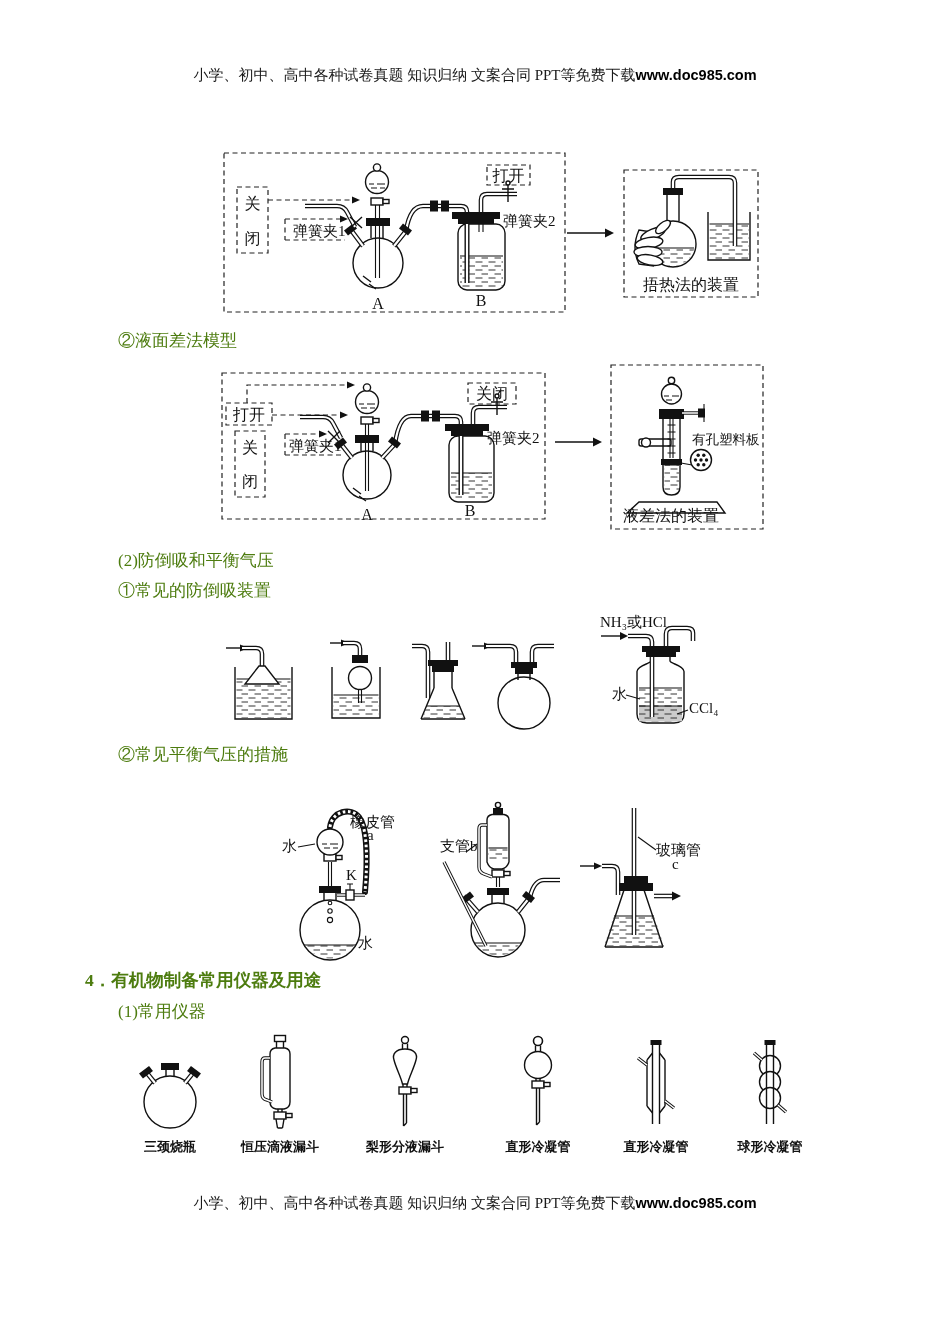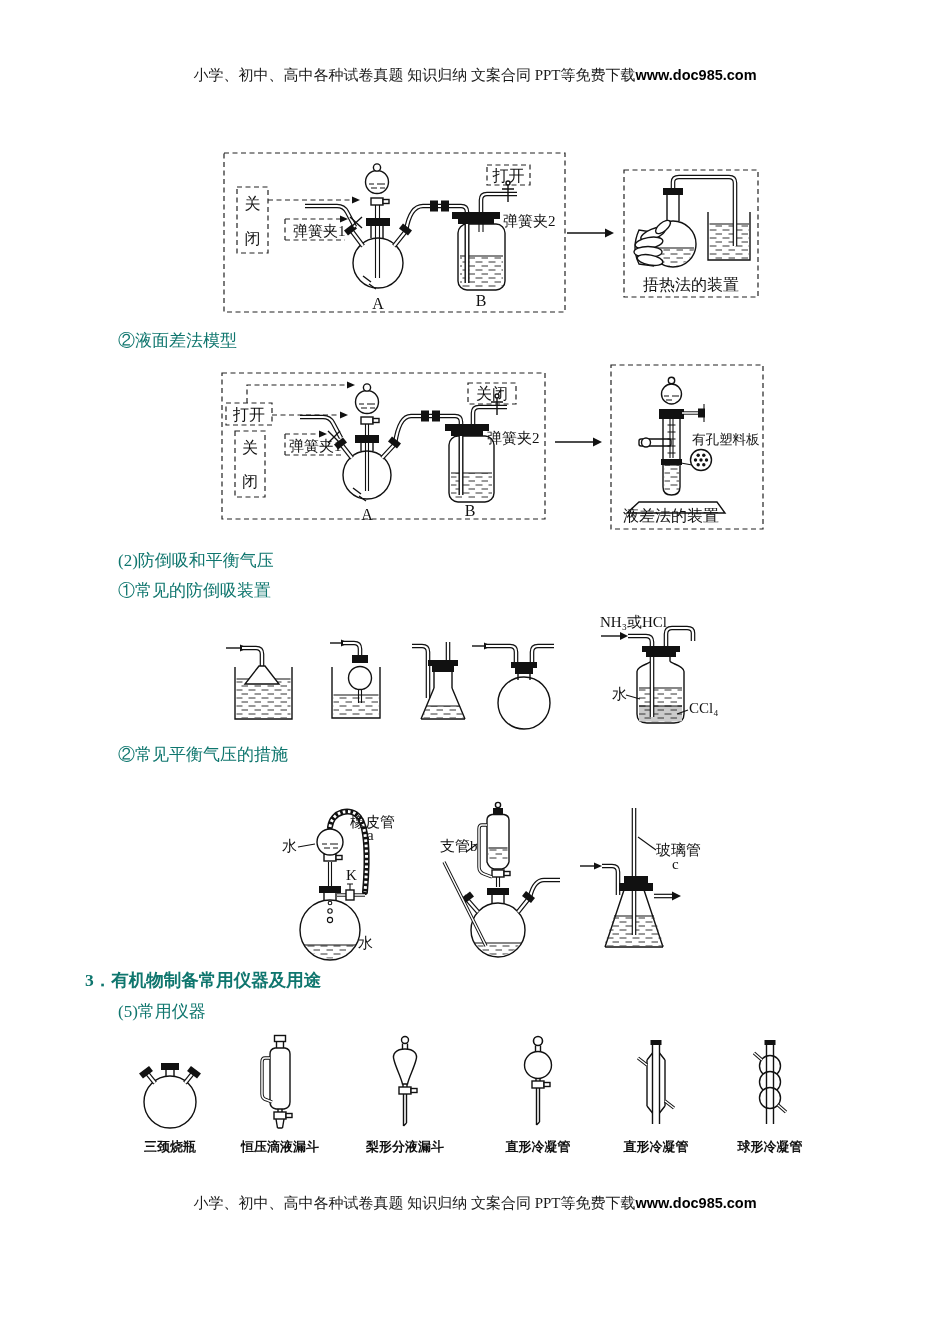--- a/index.html
+++ b/index.html
@@ -1,19 +1,19 @@
 <!DOCTYPE html>
 <html><head>
 <meta charset="utf-8">
 <style>
   html,body{margin:0;padding:0;background:#e8e8e8}
   .page{position:relative;width:950px;height:1344px;margin:0 auto;background:#ffffff;
         font-family:"Liberation Serif","DejaVu Serif",serif;color:#111;overflow:hidden}
   .abs{position:absolute}
-  .txt{position:absolute;font-size:17px;white-space:nowrap;color:#0f766e}
+  .txt{position:absolute;font-size:17px;white-space:nowrap;color:#4d7c0f}
   .bold{font-weight:700}
   .hdrline{position:absolute;left:0;width:100%;text-align:center;font-size:15px;color:#1a1a1a;white-space:nowrap}
   .lnk{font-family:"Liberation Sans","DejaVu Sans",sans-serif;font-weight:700;font-size:14.5px;color:#000}
   .inst-label{position:absolute;top:106px;transform:translateX(-50%);font-weight:700;font-size:13px;white-space:nowrap}
   svg{overflow:visible}
   svg text{font-family:"Liberation Serif","DejaVu Serif",serif;fill:#111}
   .st{font-size:15px}
   .st16{font-size:16px}
   .st13{font-size:13.5px}
   .ln{fill:none;stroke:#111;stroke-width:1.4}
@@ -405,22 +405,22 @@
         <path class="tubi" d="M386,96 H404"></path>
       <polygon class="arr" points="404,91.5 413,96 404,100.5"></polygon>
       <rect class="blk" x="351" y="83" width="34" height="8"></rect>
       <rect class="blk" x="356" y="76" width="24" height="7"></rect>
       <text class="st" x="388" y="55">玻璃管</text>
       <text class="st" x="404" y="69">c</text>
       <line class="lnt" x1="388" y1="50" x2="370" y2="37"></line>
     </g>
   </svg>
 
-  <div class="txt bold" style="left:85px;top:968px;font-size:17.5px">3．有机物制备常用仪器及用途</div>
-  <div class="txt" style="left:118px;top:1000px">(5)常用仪器</div>
+  <div class="txt bold" style="left:85px;top:968px;font-size:17.5px">4．有机物制备常用仪器及用途</div>
+  <div class="txt" style="left:118px;top:1000px">(1)常用仪器</div>
 
   <div class="abs" style="left:118px;top:1032px;width:714px;height:132px">
     <svg width="714" height="102" viewBox="0 0 714 102">
 
       <g>
         <circle class="ln" cx="52" cy="70" r="26" fill="none"></circle>
         <path class="ln" d="M48,45 V37 M56,45 V37"></path>
         <rect class="blk" x="43" y="31" width="18" height="7"></rect>
         <path class="tubo" d="M37,51 L29,41"></path>
           <path class="tubi" d="M37,51 L29,41"></path>

